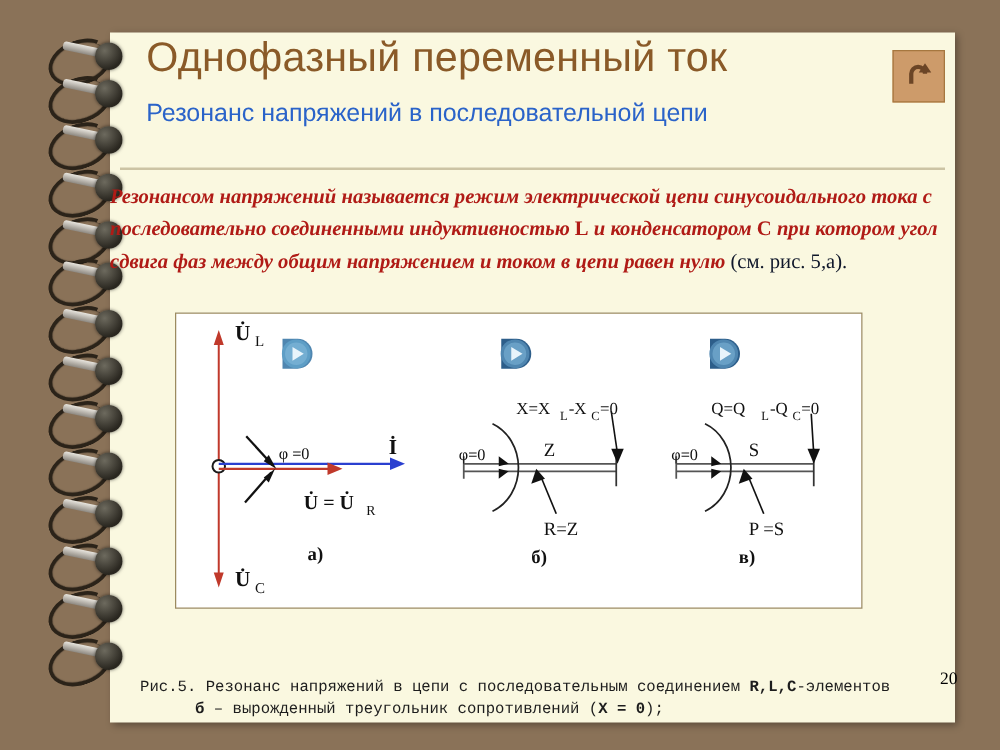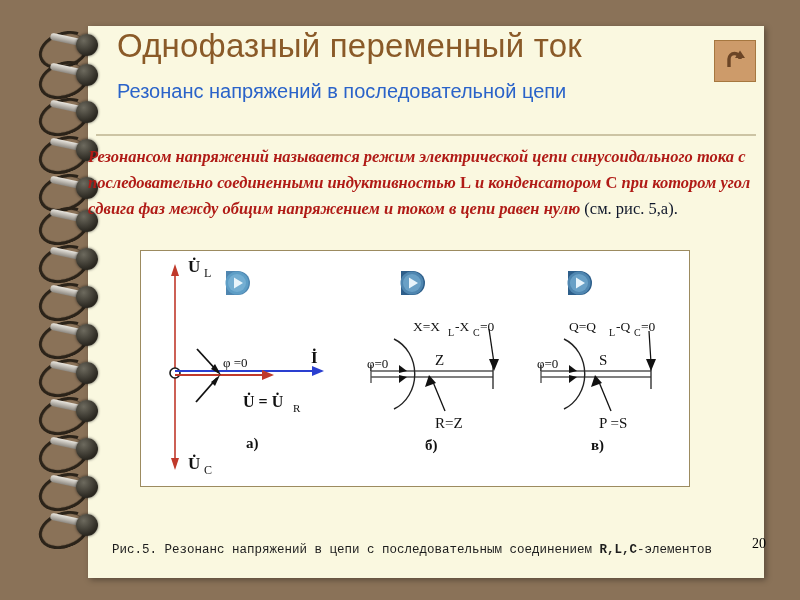--- a/index.html
+++ b/index.html
@@ -301,15 +301,16 @@
       <path d="M2 2 L14 2 A12 12 0 0 1 14 26 L2 26 Z" fill="#2d5e8a"></path>
       <circle cx="13" cy="14" r="11.5" fill="#4f86b0"></circle>
       <circle cx="13" cy="14" r="9" fill="#7fb7d8" opacity=".55"></circle>
       <polygon points="10,8.5 19,14 10,19.5" fill="#e8f4fb"></polygon>
     </svg>
   </div>
 </div>
 
 <div id="caption">
   <p class="l1"><span>Рис.5. Резонанс напряжений в цепи с последовательным соединением </span><b>R,L,C</b><span>-элементов</span></p>
+  <p class="sub"><b>б</b><span> – вырожденный треугольник  сопротивлений (</span><b>X = 0</b><span>);</span></p>
 </div>
 
 <div id="pagenum">20</div>
 
 </body></html>

